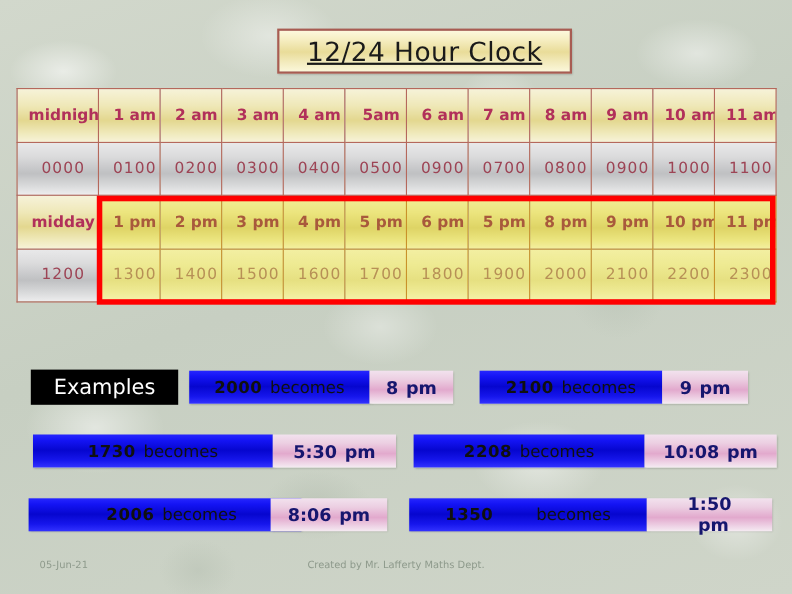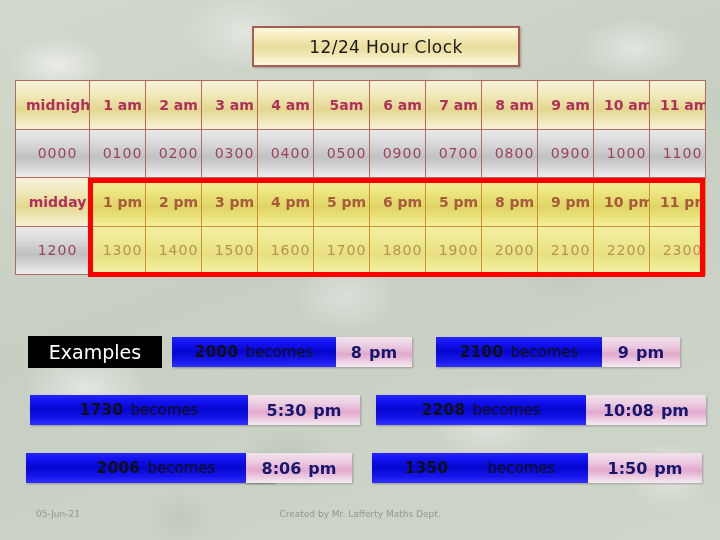--- a/index.html
+++ b/index.html
@@ -45,24 +45,25 @@
     left: 252px; top: 26px;
     width: 268px; height: 41px;
     border: 2px solid #a85c52;
     background: linear-gradient(to bottom,
         #fdf8dd 0%, #f6eec2 22%, #e9dc99 52%, #f3ebbe 78%, #fbf7da 100%);
     display: flex; align-items: center; justify-content: center;
     box-shadow: 1px 1px 2px rgba(0,0,0,.25);
   }
   #title-box .t {
     font-family: "DejaVu Sans", sans-serif;
-    font-size: 17px;
+    font-size: 24px;
     color: #1a1a1a;
     letter-spacing: .4px;
     white-space: nowrap;
+    text-decoration: underline;
   }
 
   
   #clock-table {
     position: absolute;
     left: 15px; top: 80px;
     width: 690px; height: 195px;
     border-collapse: collapse;
     table-layout: fixed;
   }
@@ -194,21 +195,21 @@
   #ex-4 .ex-blue { width: 210px; }
   #ex-4 .ex-pink { left: 210px; width: 120px; }
 
   
   #ex-5 { left: 26px; top: 453px; width: 326px; }
   #ex-5 .ex-blue { width: 248px; padding-left: 12px; }
   #ex-5 .ex-pink { left: 220px; width: 106px; }
 
   #ex-6 { left: 372px; top: 453px; width: 330px; }
   #ex-6 .ex-blue { width: 216px; gap: 32px; }
-  #ex-6 .ex-pink { left: 216px; width: 114px; }
+  #ex-6 .ex-pink { left: 216px; width: 114px; flex-direction: column; }
 
   
   #footer-date {
     position: absolute; left: 36px; top: 509px;
     font-size: 9px; color: #8e9a8c;
   }
   #footer-credit {
     position: absolute; left: 0; top: 509px;
     width: 720px; text-align: center;
     font-size: 9px; color: #8e9a8c;

